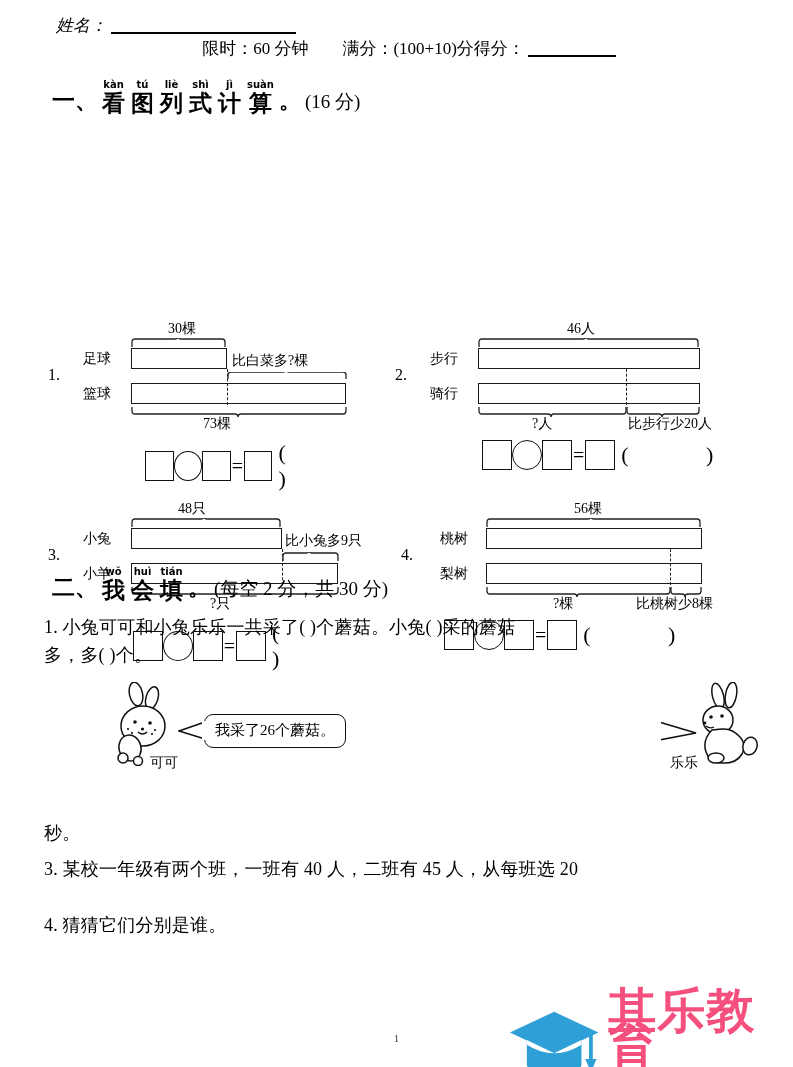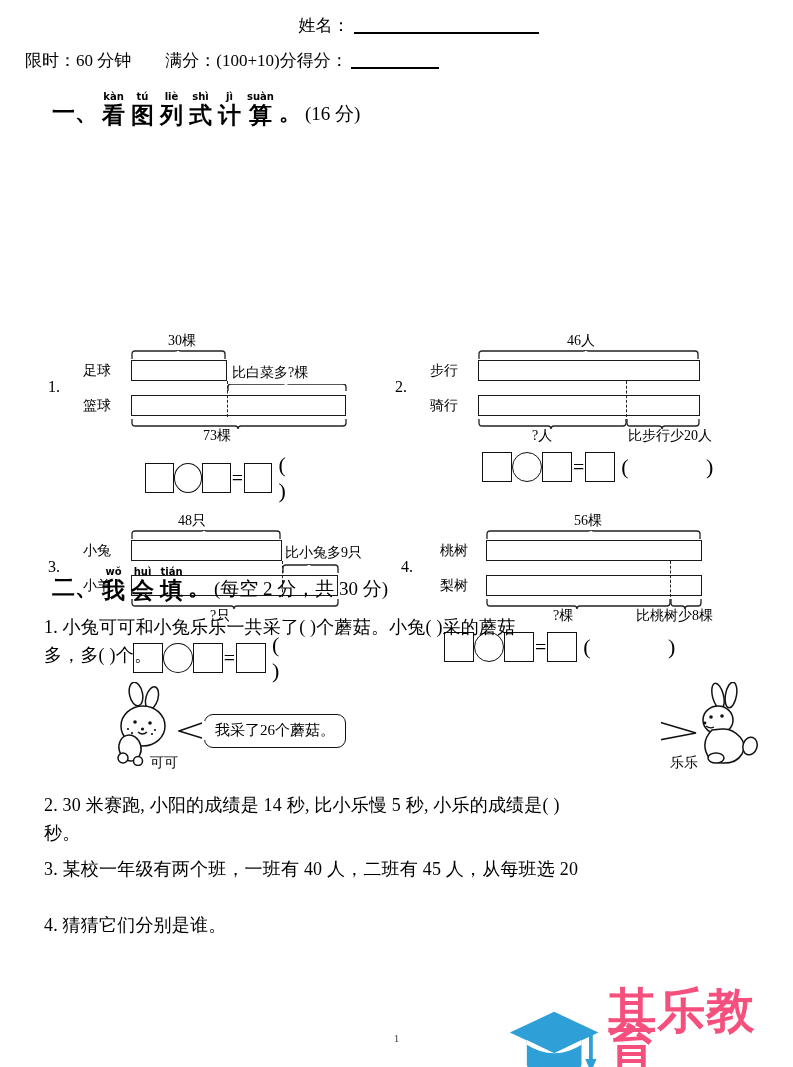--- a/index.html
+++ b/index.html
@@ -25,37 +25,36 @@
   
   .doc-title {
     text-align: center;
     font-size: 27px;
     font-weight: bold;
     letter-spacing: 1px;
     margin: 34px 0 0 0;
     font-family: "Liberation Sans", "DejaVu Sans", sans-serif;
   }
   .name-row {
-    text-align: center;
     font-size: 17px;
     margin-top: 14px;
-    padding-left: 44px;
+    padding-left: 56px;
+    font-style: italic;
   }
   .name-row .blank-line {
     display: inline-block;
     width: 185px;
     border-bottom: 2px solid #000;
     height: 14px;
     vertical-align: -3px;
     margin-left: 4px;
   }
   .meta-row {
-    text-align: left;
+    text-align: center;
     font-size: 17px;
-    margin-top: 12px;
     padding-left: 25px;
   }
   .meta-row .gap { display:inline-block; width: 34px; }
   .meta-row .score-line {
     display: inline-block;
     width: 88px;
     border-bottom: 2px solid #000;
     height: 13px;
     vertical-align: -3px;
     margin-left: 3px;
@@ -478,21 +477,20 @@
       <circle cx="11" cy="41" r="1.4"></circle>
     </g>
     <path d="M12 44 q4 3 8 1" fill="none" stroke="#111" stroke-width="1.3"></path>
   </svg>
   <div class="char-name" style="left:670px; top:740px;">乐乐</div>
   <svg style="position:absolute; left:658px; top:706px;" width="40" height="22">
     <path d="M1,2 L38,13 L1,20 Z" fill="#fff" stroke="#111" stroke-width="1.5"></path>
     <rect x="-2" y="1" width="5" height="21" fill="#fff" stroke="none"></rect>
   </svg>
 
-  <div class="qtext" style="left:44px; top:778px; width:730px;">2. 30 米赛跑, 小阳的成绩是 14 秒, 比小乐慢 5 秒, 小乐的成绩是(      )</div>
   <div class="qtext" style="left:44px; top:806px; width:730px;">秒。</div>
 
   <div class="qtext" style="left:44px; top:842px; width:730px;">3. 某校一年级有两个班，一班有 40 人，二班有 45 人，从每班选 20</div>
 
   <div class="qtext" style="left:44px; top:898px; width:730px;">4. 猜猜它们分别是谁。</div>
 
   <div class="pageno" style="top:1018px;">1</div>
 
   <div class="logo" style="left:508px; top:978px;">
     <svg width="98" height="74" viewBox="0 0 98 74">

